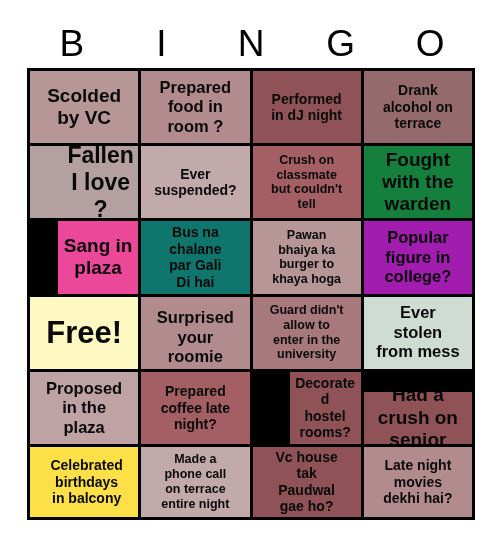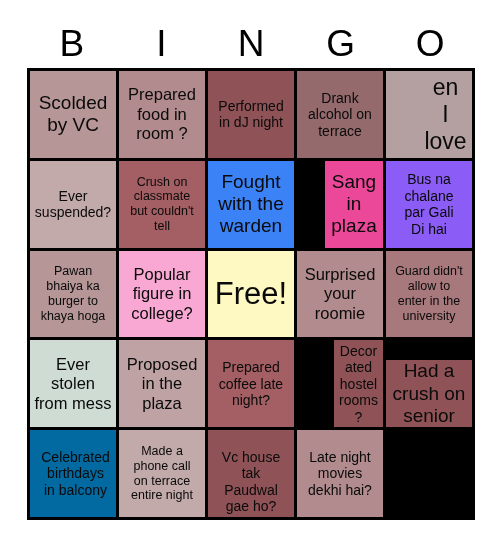--- a/index.html
+++ b/index.html
@@ -52,25 +52,26 @@
     width: 448px;
     height: 452px;
     background: #000000;
     border: 3px solid #000000;
     box-sizing: border-box;
   }
   .grid {
     width: 100%;
     height: 100%;
     display: grid;
-    grid-template-columns: repeat(5, 1fr);
+    grid-template-columns: repeat(4, 1fr);
     grid-template-rows: repeat(5, 1fr);
     gap: 3px;
     background: #000000;
     box-sizing: border-box;
+    font-weight: bold;
   }
   .cell {
     position: relative;
     display: flex;
     align-items: center;
     justify-content: center;
     text-align: center;
     box-sizing: border-box;
     overflow: hidden;
     padding: 2px 3px;
@@ -137,50 +138,50 @@
         <div class="cell fs-sm" style="background: rgb(195, 170, 170);">
           <span class="cell-text">Ever
 suspended?</span>
         </div>
         <div class="cell fs-xs" style="background: rgb(163, 95, 99);">
           <span class="cell-text">Crush on
 classmate
 but couldn't
 tell</span>
         </div>
-        <div class="cell fs-lg" style="background: #3b82f6;">
+        <div class="cell fs-lg" style="background: #15803d;">
           <span class="cell-text">Fought
 with the
 warden</span>
         </div>
         <div class="cell fs-lg" style="background: #ec4899; margin-left: 28px;">
           <span class="cell-text">Sang in
 plaza</span>
         </div>
-        <div class="cell fs-sm" style="background: #8b5cf6;">
+        <div class="cell fs-sm" style="background: #0f766e;">
           <span class="cell-text">Bus na
 chalane
 par Gali
 Di hai</span>
         </div>
         <div class="cell fs-xs" style="background: rgb(182, 150, 151);">
           <span class="cell-text">Pawan
 bhaiya ka
 burger to
 khaya hoga</span>
         </div>
-        <div class="cell fs-md" style="background: #f9a8d4;">
+        <div class="cell fs-md" style="background: #a21caf;">
           <span class="cell-text">Popular
 figure in
 college?</span>
         </div>
         <div class="cell free-cell" style="background: #fef9c3;">
           <span class="cell-text">Free!</span>
         </div>
-        <div class="cell fs-md" style="background: rgb(177, 139, 141);">
+        <div class="cell fs-md" style="background: rgb(177, 139, 141); align-items: flex-end;">
           <span class="cell-text">Surprised
 your
 roomie</span>
         </div>
         <div class="cell fs-xs" style="background: rgb(168, 121, 124);">
           <span class="cell-text">Guard didn't
 allow to
 enter in the
 university</span>
         </div>
@@ -202,21 +203,21 @@
         <div class="cell fs-sm" style="background: rgb(143, 83, 87); margin-left: 37px;">
           <span class="cell-text">Decorated
 hostel
 rooms?</span>
         </div>
         <div class="cell fs-lg" style="background: rgb(143, 83, 87); margin-top: 20px;">
           <span class="cell-text">Had a
 crush on
 senior</span>
         </div>
-        <div class="cell fs-sm" style="background: #0369a1; padding-left: 8px;">
+        <div class="cell fs-sm" style="background: #fde047; padding-left: 8px;">
           <span class="cell-text">Celebrated
 birthdays
 in balcony</span>
         </div>
         <div class="cell fs-xs" style="background: rgb(195, 170, 170);">
           <span class="cell-text">Made a
 phone call
 on terrace
 entire night</span>
         </div>

